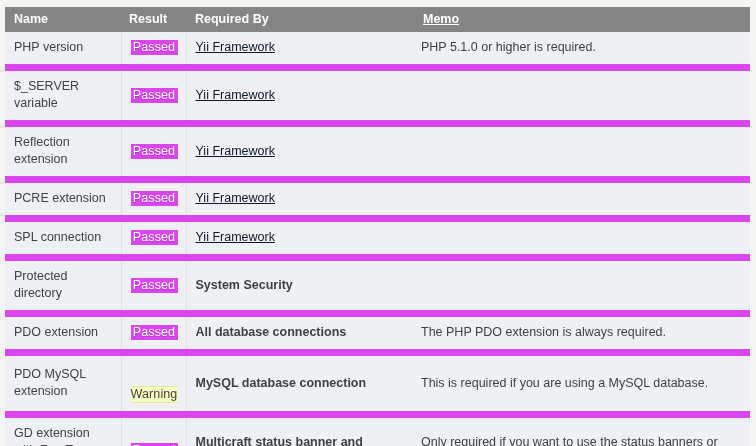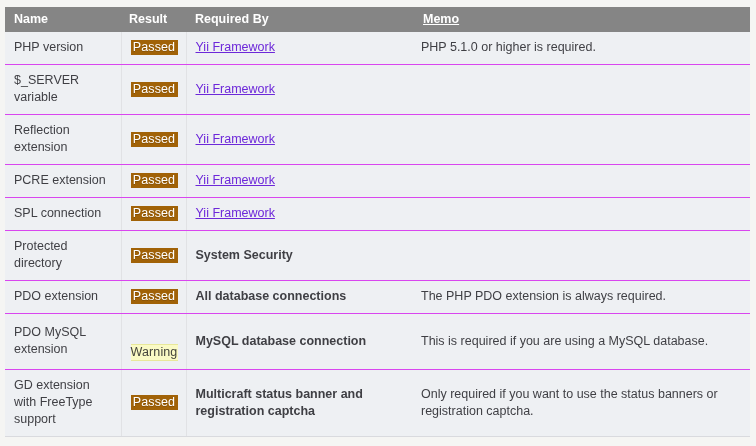--- a/index.html
+++ b/index.html
@@ -41,21 +41,21 @@
     white-space: nowrap;
   }
   table.req-table thead th.col-name { padding-left: 9px; }
   table.req-table thead th.col-result { padding-left: 8px; }
   table.req-table thead th.col-reqby { padding-left: 9px; }
   table.req-table thead th.col-memo { padding-left: 11px; text-decoration: underline; }
 
   table.req-table tbody td {
     background: #eef0f3;
     border-top: 1px solid #e2e3e6;
-    border-bottom: 1px solid #d946ef;
+    border-bottom: 7px solid #d946ef;
     padding: 7px 8px 8px 9px;
     vertical-align: middle;
     line-height: 17px;
     color: #3f3f44;
   }
   table.req-table tbody tr:first-child td { border-top: none; }
   table.req-table tbody tr:last-child td { border-bottom: 1px solid #d9dade; }
 
   
   col.c-name   { width: 116px; }
@@ -89,34 +89,34 @@
     justify-content: center;
     height: 100%;
     min-height: 100%;
     box-sizing: border-box;
     font-size: 12.5px;
     line-height: 15px;
     font-weight: normal;
     letter-spacing: 0.1px;
   }
   .result-passed {
-    background: #a16207;
+    background: #d946ef;
     color: #ffffff;
     text-shadow: 0 1px 0 rgba(0,0,0,0.18);
   }
   .result-warning {
     background: #fafac5;
     color: #44443c;
     border-top: 1px solid #e8e89a;
     border-bottom: 1px solid #e8e89a;
     margin-top: 23px;
   }
 
   a.req-link {
-    color: #6d28d9;
+    color: #0f172a;
     text-decoration: underline;
   }
 
   .plain-text { color: #3f3f44; font-weight: bold; }
 </style>
 </head>
 <body>
 
 <div class="page">
   <table class="req-table">

